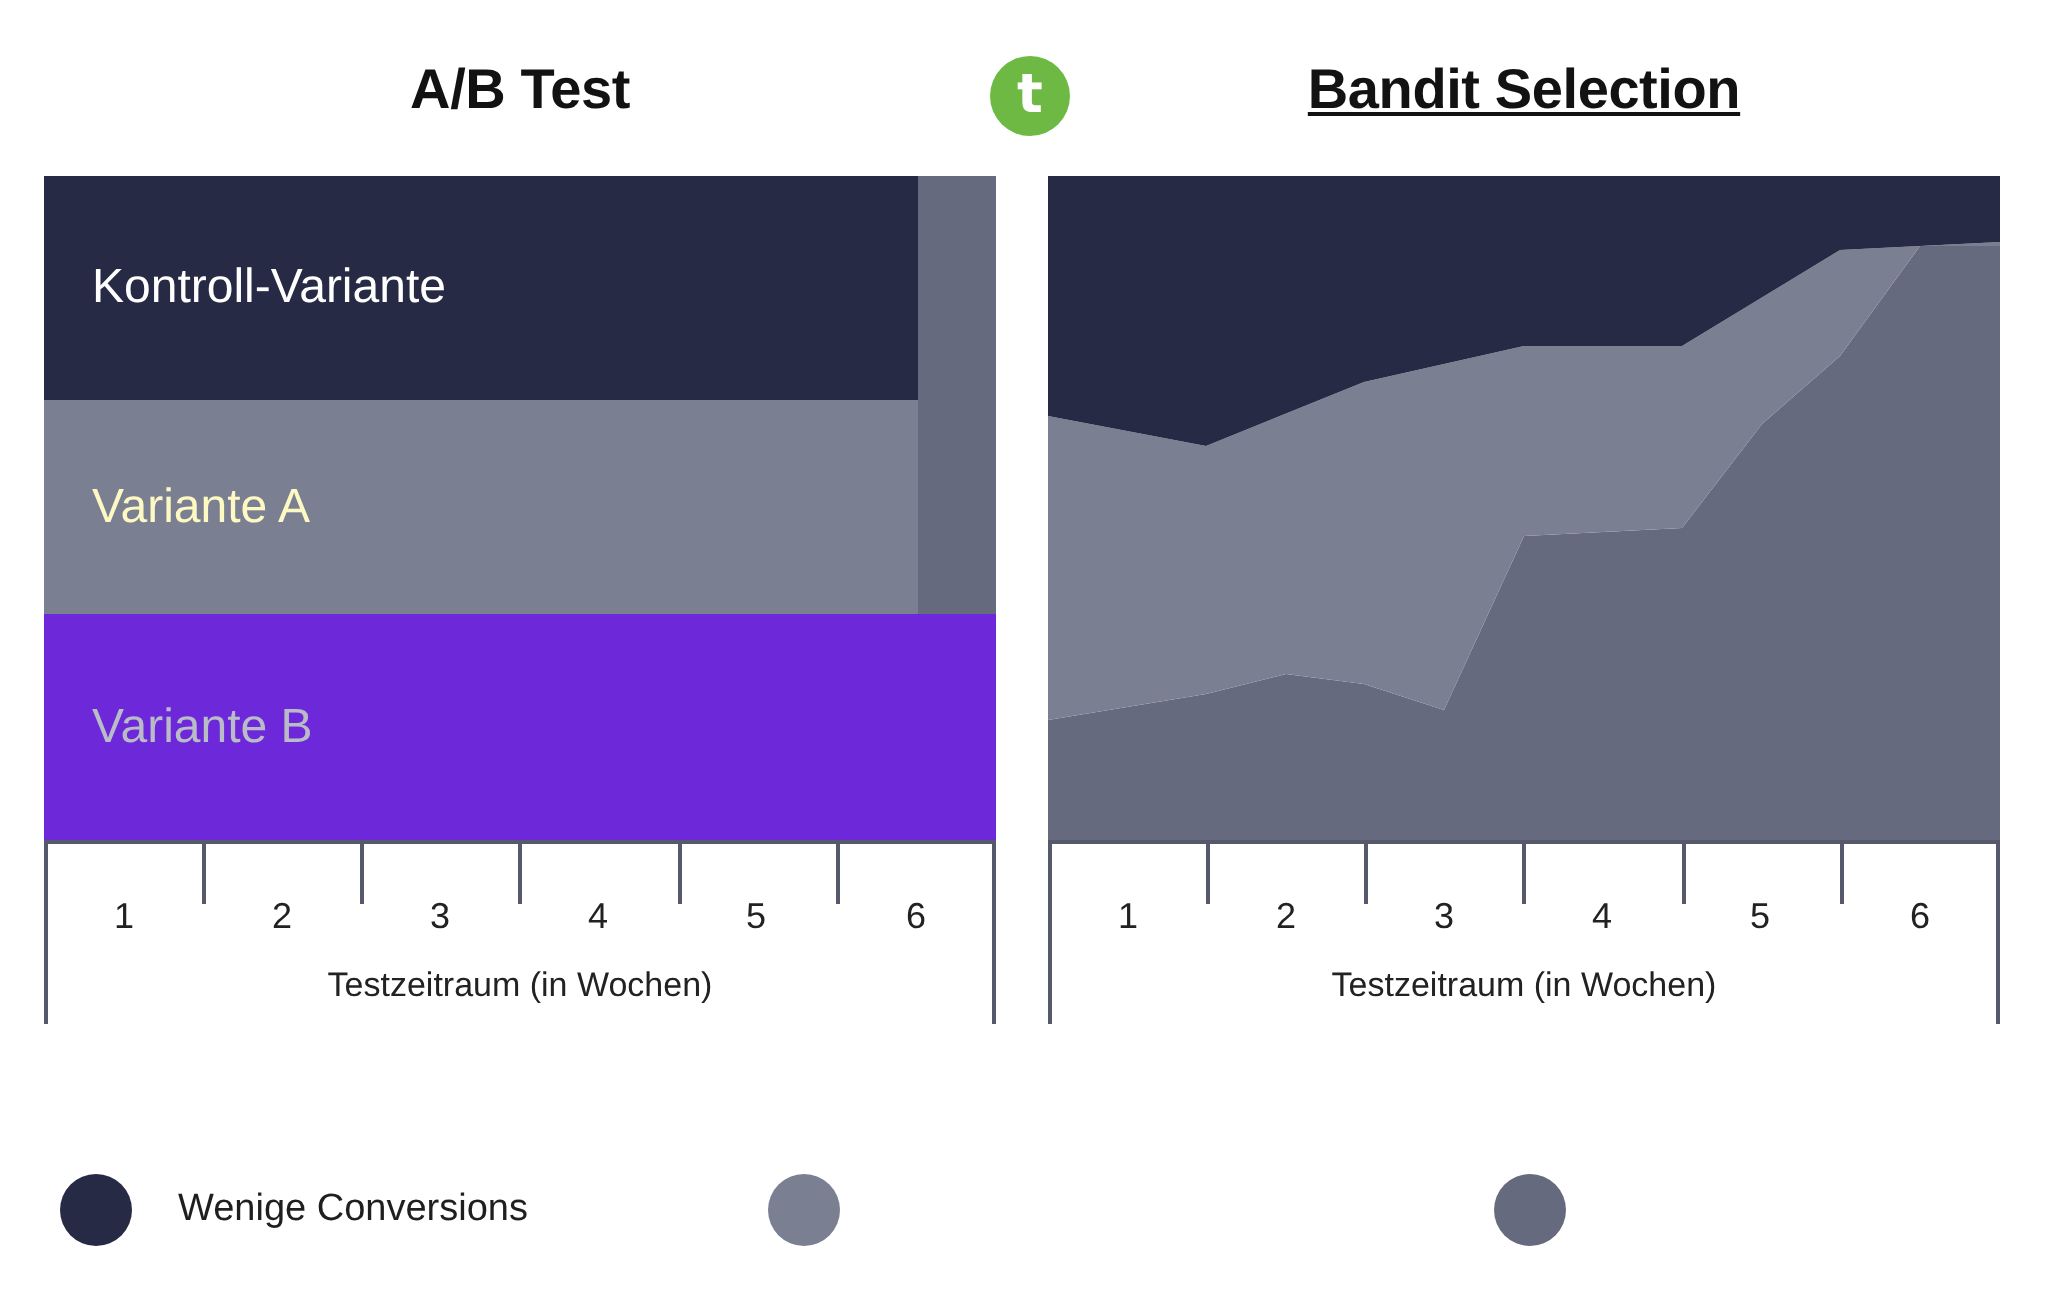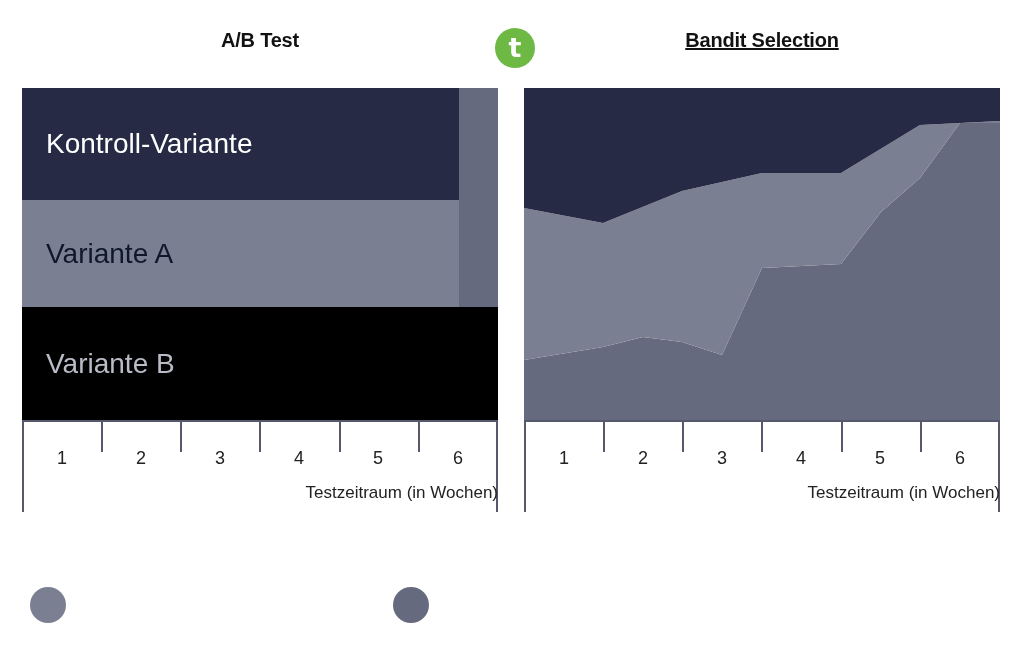--- a/index.html
+++ b/index.html
@@ -20,21 +20,21 @@
   .header {
     position: absolute;
     left: 0;
     top: 0;
     width: 1026px;
     height: 82px;
   }
   .chart-title {
     position: absolute;
     top: 29px;
-    font-size: 20px;
+    font-size: 28px;
     font-weight: bold;
     letter-spacing: -0.2px;
     color: #121212;
     text-align: center;
   }
   .chart-title.left  { left: 22px;  width: 476px; }
   .chart-title.right { left: 524px; width: 476px; text-decoration: underline; }
 
   .brand-logo {
     position: absolute;
@@ -75,21 +75,21 @@
   }
 
   
   .band {
     position: absolute;
     left: 0;
     display: flex;
     align-items: center;
   }
   .band-label {
-    font-size: 28px;
+    font-size: 24px;
     padding-left: 24px;
     white-space: nowrap;
     font-family: "Liberation Sans", sans-serif;
   }
   .side-column {
     position: absolute;
     top: 0;
     right: 0;
   }
 
@@ -130,21 +130,21 @@
     margin-left: -20px;
     text-align: center;
     font-size: 18px;
     color: #222222;
   }
   .axis-caption {
     position: absolute;
     top: 63px;
     left: 0;
     width: 476px;
-    text-align: right;
+    text-align: center;
     font-size: 17px;
     color: #222222;
   }
 
   
   .legend {
     position: absolute;
     left: 30px;
     top: 583px;
     width: 976px;
@@ -188,24 +188,24 @@
 <div class="panel left">
   <div class="plot">
 
     <div class="side-column" style="left:437px; width:39px; height:332px; background:#656a7e;"></div>
 
     <div class="band" style="top:0px; height:112px; width:437px; background:#262a44;">
       <span class="band-label" style="color:#ffffff;">Kontroll-Variante</span>
     </div>
 
     <div class="band" style="top:112px; height:107px; width:437px; background:#7b7f92;">
-      <span class="band-label" style="color:#0f172a;">Variante A</span>
+      <span class="band-label" style="color:#fef9c3;">Variante A</span>
     </div>
 
-    <div class="band" style="top:219px; height:113px; width:476px; background:#000000;">
+    <div class="band" style="top:219px; height:113px; width:476px; background:#6d28d9;">
       <span class="band-label" style="color:#b9bcc7;">Variante B</span>
     </div>
   </div>
 
   <div class="axis">
     <div class="axis-line"></div>
     <div class="axis-cap start"></div>
     <div class="axis-cap end"></div>
 
     <div class="tick" style="left:79px;"></div>
@@ -254,20 +254,24 @@
     <div class="tick-label" style="left:277px;">4</div>
     <div class="tick-label" style="left:356px;">5</div>
     <div class="tick-label" style="left:436px;">6</div>
 
     <div class="axis-caption">Testzeitraum (in Wochen)</div>
   </div>
 </div>
 
 <div class="legend">
 
+  <div class="legend-item i0">
+    <span class="legend-swatch" style="background:#262a44;"></span>
+    <span class="legend-text">Wenige Conversions</span>
+  </div>
 
   <div class="legend-item i1">
     <span class="legend-swatch" style="background:#7b7f92;"></span>
   </div>
 
   <div class="legend-item i2">
     <span class="legend-swatch" style="background:#656a7e;"></span>
   </div>
 
 </div>

